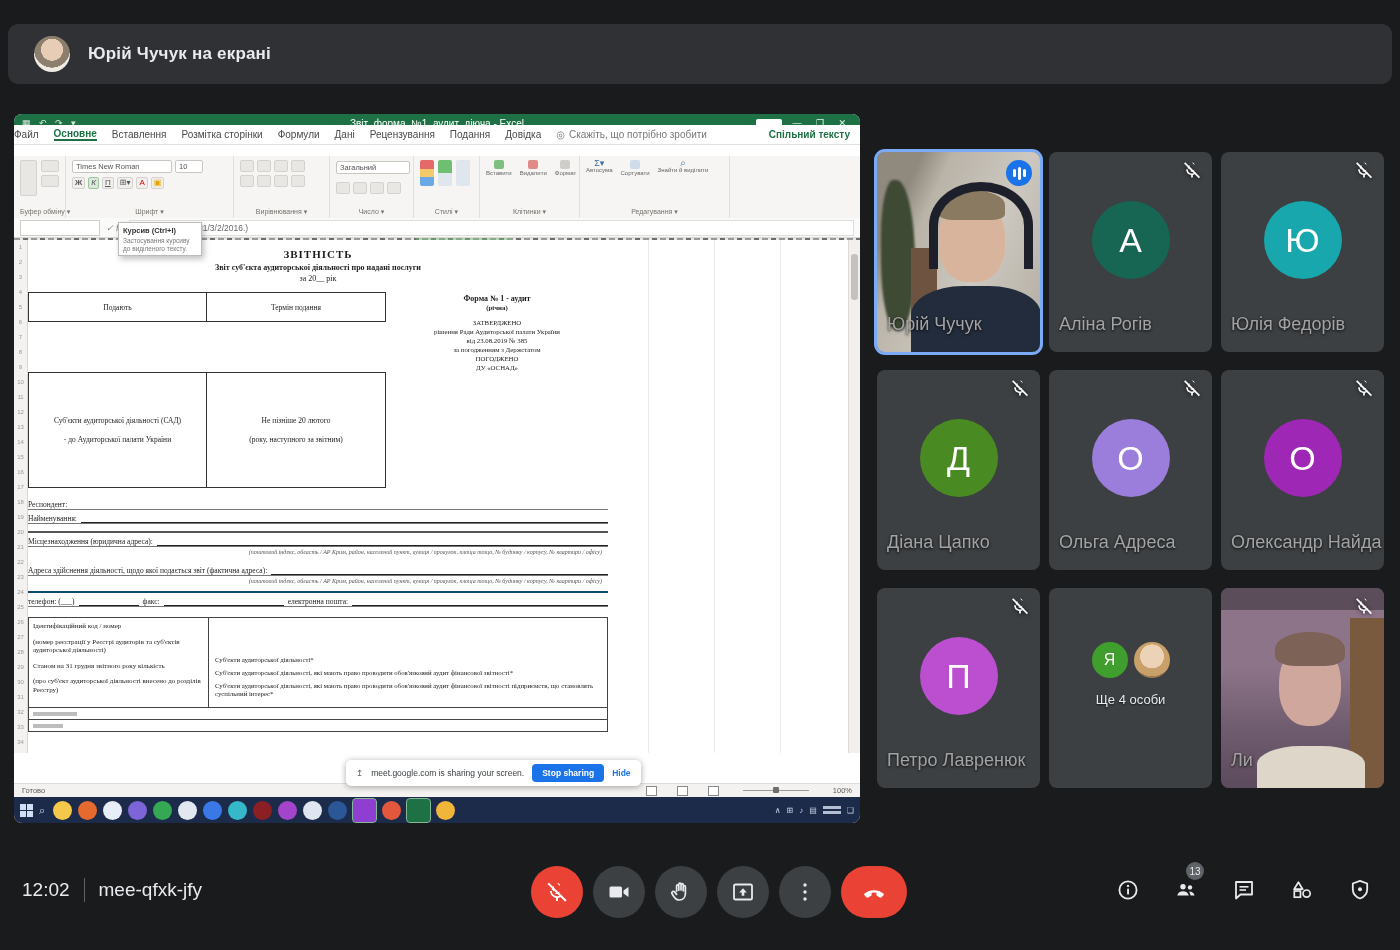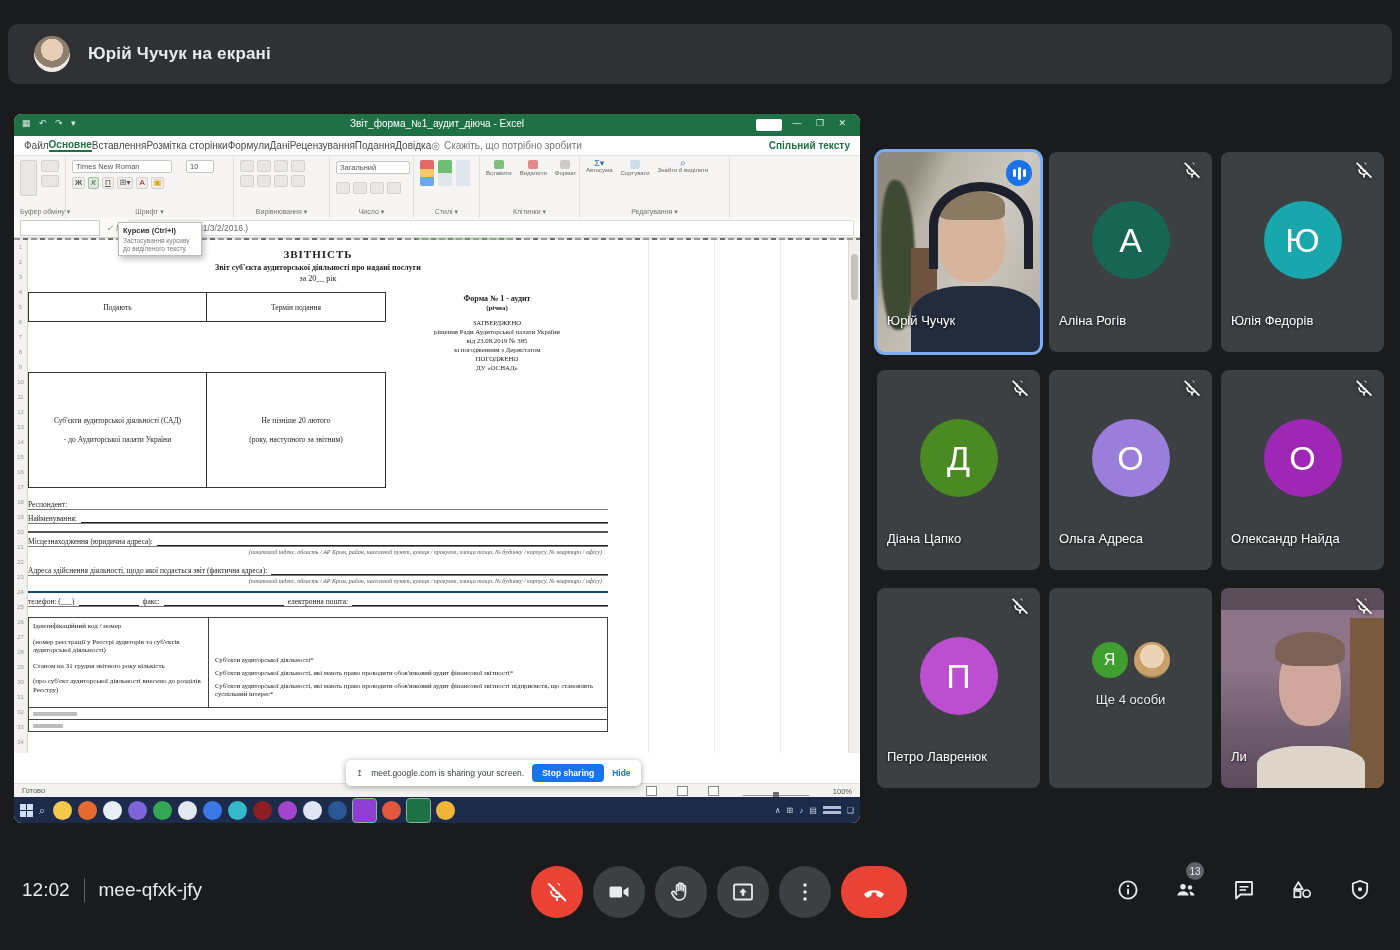--- a/index.html
+++ b/index.html
@@ -9,22 +9,22 @@
   .banner-avatar{position:absolute;left:26px;top:12px;width:36px;height:36px;border-radius:50%;
     background:radial-gradient(circle at 50% 38%,#e7cdb6 0 38%,#8d7f6e 39% 62%,#efeae4 63%);}
   #banner .title{position:absolute;left:80px;top:0;line-height:60px;font-size:17px;font-weight:700;color:#e8eaed;letter-spacing:.2px}
   
   #share{position:absolute;left:14px;top:114px;width:846px;height:709px;border-radius:8px;overflow:hidden;background:#fff;}
   .xl-title{position:absolute;left:0;top:0;width:846px;height:22px;background:#1e7145;color:#fff;}
   .xl-title .qat{position:absolute;left:8px;top:4px;font-size:9px;color:#d6e9dd;letter-spacing:3px}
   .xl-title .fname{position:absolute;left:0;right:0;top:4px;text-align:center;font-size:10px;color:#fff}
   .xl-title .acct{position:absolute;right:78px;top:5px;width:26px;height:12px;background:#fff;border-radius:2px}
   .xl-title .winctl{position:absolute;right:8px;top:4px;font-size:9px;color:#eaf4ee;letter-spacing:6px}
-  .xl-tabs{position:absolute;left:0;top:22px;width:846px;height:20px;background:#fff;border-bottom:1px solid #e3e1de;
-    display:flex;align-items:center;gap:0;padding-left:10px;box-sizing:border-box;font-size:10px;color:#4a4a4a}
+  .xl-tabs{position:absolute;left:0;top:11px;width:846px;height:20px;background:#fff;border-bottom:1px solid #e3e1de;
+    display:flex;align-items:center;gap:15px;box-sizing:border-box;font-size:10px;color:#4a4a4a}
   .xl-tab.active{color:#1e7145;font-weight:700;box-shadow:inset 0 -2px 0 #1e7145;padding-bottom:2px}
   .xl-tellme{color:#777;display:flex;align-items:center;gap:4px}
   .xl-share{position:absolute;right:10px;top:0;line-height:20px;color:#1e7145;font-size:10px;font-weight:700}
   .xl-ribbon{position:absolute;left:0;top:42px;width:846px;height:62px;background:#f6f5f3;border-bottom:1px solid #dcdad7;display:flex}
   .rgroup{height:100%;border-right:1px solid #e2e0dd;display:flex;flex-direction:column;justify-content:space-between;
     padding:4px 6px 1px;box-sizing:border-box;}
   .rgroup .items{display:flex;gap:4px;align-items:flex-start}
   .rgroup .glabel{font-size:7px;color:#77736e;text-align:center;padding-bottom:1px;white-space:nowrap}
   .ic{background:#e9e7e4;border:1px solid #d5d2ce;border-radius:2px}
   .sel{background:#fff;border:1px solid #c9c6c2;border-radius:2px;font-size:7.5px;color:#555;padding:1px 3px;white-space:nowrap;overflow:hidden}
@@ -75,21 +75,21 @@
   .thin{border:1px solid #444;border-top:none;height:11px;display:flex;align-items:center;padding-left:4px}
   .thin .sh{width:44px;height:4px;background:#bdbdbd}
   .xl-sheetbar{position:absolute;left:0;top:651px;width:846px;height:18px;background:#f1f0ee;border-top:1px solid #d4d2cf;
     display:flex;align-items:stretch;font-size:8px;color:#555}
   .sheetnav{line-height:18px;padding:0 6px;color:#888;font-size:7px;letter-spacing:2px}
   .sheettab{line-height:17px;padding:0 12px;border-right:1px solid #d8d6d3}
   .sheettab.active{background:#fff;color:#1e7145;font-weight:700;box-shadow:inset 0 -2px 0 #1e7145}
   .addsheet{line-height:18px;padding:0 8px;color:#777}
   .xl-status{position:absolute;left:0;top:669px;width:846px;height:14px;background:#f3f2f1;border-top:1px solid #e0deda;
     display:flex;align-items:center;font-size:7.5px;color:#5a5a5a;padding:0 8px;box-sizing:border-box}
-  .xl-status .views{margin-left:auto;display:flex;gap:20px;align-items:flex-end}
+  .xl-status .views{margin-left:auto;display:flex;gap:20px;align-items:center}
   .vw{width:9px;height:8px;border:1px solid #8a8a8a;background:#fff}
   .zline{width:66px;height:1px;background:#9a9a9a;position:relative;margin:0 4px}
   .zline i{position:absolute;left:30px;top:-3px;width:6px;height:6px;background:#6e6e6e;border-radius:1px}
   
   .toast{position:absolute;left:332px;top:646px;height:26px;background:#fff;border-radius:5px;z-index:8;
     box-shadow:0 1px 6px rgba(0,0,0,.35);display:flex;align-items:center;gap:8px;padding:0 10px;font-size:8.5px;color:#3c4043;white-space:nowrap}
   .toast .stop{background:#1a73e8;color:#fff;border-radius:4px;padding:4px 10px;font-weight:700}
   .toast .hide{color:#1a73e8;font-weight:700}
   
   .taskbar{position:absolute;left:0;top:683px;width:846px;height:26px;background:#1c2b4a;display:flex;align-items:center;
@@ -99,21 +99,21 @@
   .tsearch{color:#c6d2e6;font-size:11px;margin-right:2px}
   .tapp{width:19px;height:19px;border-radius:50%;}
   .tapp.open{border-radius:3px;outline:1px solid rgba(160,220,170,.8);background-clip:content-box;padding:2px;box-sizing:border-box;width:23px;height:23px}
   .tray{margin-left:auto;display:flex;align-items:center;gap:6px;color:#cfd8ea;font-size:8px}
   .clock{display:flex;flex-direction:column;gap:2px}
   .clock i{width:18px;height:3px;background:#cfd8ea;opacity:.85}
   
   #participants{position:absolute;left:877px;top:152px;width:507px;display:grid;grid-template-columns:repeat(3,1fr);gap:18px 9px}
   .tile{position:relative;height:200px;border-radius:8px;background:#3c4043;overflow:hidden}
   .tile.speaking{box-shadow:0 0 0 3px #7baaf7 inset, 0 0 0 3px #7baaf7}
-  .pname{position:absolute;left:10px;bottom:24px;font-size:13px;color:#ffffff;text-shadow:0 1px 3px rgba(0,0,0,.9);z-index:4}
+  .pname{position:absolute;left:10px;bottom:17px;font-size:18px;color:#a3a3a3;text-shadow:0 1px 3px rgba(0,0,0,.9);z-index:4}
   .avatar{position:absolute;left:50%;top:44%;transform:translate(-50%,-50%);width:78px;height:78px;border-radius:50%;
     display:flex;align-items:center;justify-content:center;font-size:34px;color:#fff;font-weight:400}
   .micoff{position:absolute;top:8px;right:10px;width:20px;height:20px;z-index:5;filter:drop-shadow(0 1px 2px rgba(0,0,0,.7))}
   .eq{position:absolute;top:8px;right:8px;width:26px;height:26px;border-radius:50%;background:#1a73e8;z-index:5;
     display:flex;align-items:center;justify-content:center;gap:2px}
   .eq i{width:3px;background:#fff;border-radius:2px}
   .ovwrap{position:absolute;left:0;right:0;top:54px;display:flex;justify-content:center;gap:6px}
   .ovav{width:36px;height:36px;border-radius:50%;display:flex;align-items:center;justify-content:center;font-size:16px;color:#fff}
   .ovphoto{width:36px;height:36px;border-radius:50%;background:radial-gradient(circle at 50% 40%,#ecd3b8 0 42%,#caa06a 43% 70%,#9b7b4f 71%)}
   .ovlabel{position:absolute;left:0;right:0;top:104px;text-align:center;font-size:13px;color:#e8eaed;text-shadow:0 1px 2px rgba(0,0,0,.7)}
@@ -181,21 +181,21 @@
           <div>
             <div class="ic" style="width:16px;height:10px;margin-bottom:3px"></div>
             <div class="ic" style="width:16px;height:10px"></div>
           </div>
         </div>
         <div class="glabel">Буфер обміну ▾</div>
       </div>
       <div class="rgroup" style="width: 168px;">
         <div class="items">
           <div>
-            <div style="display:flex;gap:14px">
+            <div style="display:flex;gap:3px">
               <span class="sel" style="width:92px">Times New Roman</span>
               <span class="sel" style="width:20px">10</span>
             </div>
             <div style="display:flex;gap:3px;margin-top:4px">
               <span class="bi" style="font-weight:700">Ж</span>
               <span class="bi" style="font-style:italic;background:#dbe8db;border-color:#9ec49e">К</span>
               <span class="bi" style="text-decoration:underline">П</span>
               <span class="bi">⊞▾</span>
               <span class="bi" style="color:#c00">A</span>
               <span class="bi" style="color:#e2a400">▣</span>

